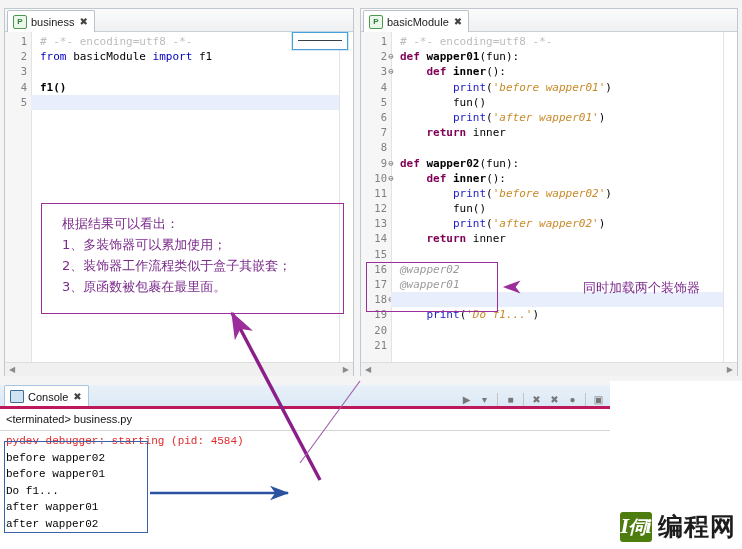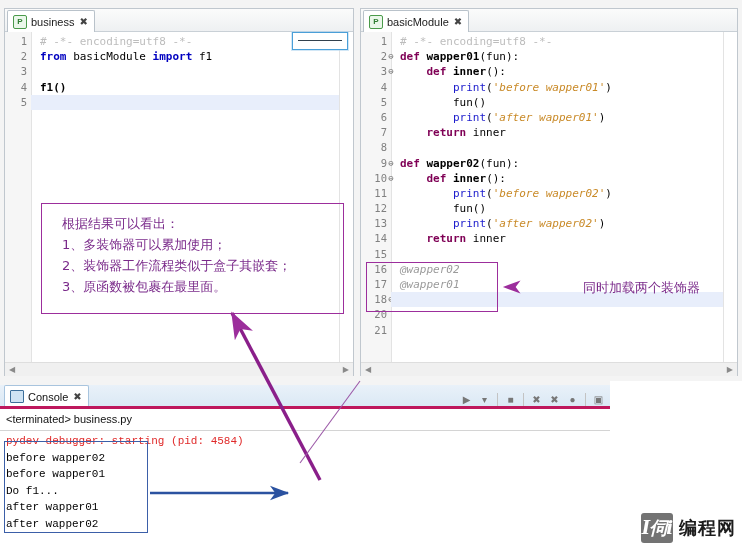--- a/index.html
+++ b/index.html
@@ -111,21 +111,21 @@
   .ln.w { width: 26px; }
   .fold {
     width: 8px; flex: none;
     color: #6a6a6a;
     font-size: 9px;
     text-align: center;
   }
   .src { padding-left: 5px; color: #000000; text-align: center; }
 
   .k-kw   { color: #7f0055; font-weight: bold; }
-  .k-kw2  { color: #0000c0; font-weight: bold; margin-top: 40px; }
+  .k-kw2  { color: #0000c0; font-weight: normal; margin-top: 40px; }
   .k-fn   { color: #000000; font-weight: bold; }
   .k-str  { color: #c98a28; font-style: italic; }
   .k-cmt  { color: #bdbdbd; }
   .k-deco { color: #9b9b9b; font-style: italic; }
   .k-blue { color: #1a1acc; }
   .k-plain{ color: #000000; }
 
   .line-hl {
     position: absolute;
     left: 26px; right: 0;
@@ -320,34 +320,34 @@
   }
 
   
   .watermark {
     position: absolute;
     right: 6px; bottom: 6px;
     display: flex; align-items: center; gap: 6px;
   }
   .wm-logo {
     width: 32px; height: 30px;
-    background: #737373;
+    background: #4d7c0f;
     border-radius: 3px;
     color: #ffffff;
     font-family: "DejaVu Serif", serif;
     font-style: italic;
     font-weight: bold;
     font-size: 18px;
     display: flex; align-items: center; justify-content: center;
     letter-spacing: -1px;
   }
   .wm-text {
     font-family: Liberation Mono, monospace;
     font-weight: bold;
-    font-size: 18px;
+    font-size: 25px;
     color: #1c1c1c;
     letter-spacing: 1px;
   }
 </style>
 </head>
 <body>
 
 <div id="root">
 
   <div class="editor-area">
@@ -401,20 +401,21 @@
             <div class="cl"><span class="ln w">9</span><span class="fold">⊖</span><span class="src"><span class="k-kw">def </span><span class="k-fn">wapper02</span><span class="k-plain">(fun):</span></span></div>
             <div class="cl"><span class="ln w">10</span><span class="fold">⊖</span><span class="src"><span class="k-plain">    </span><span class="k-kw">def </span><span class="k-fn">inner</span><span class="k-plain">():</span></span></div>
             <div class="cl"><span class="ln w">11</span><span class="fold"></span><span class="src"><span class="k-plain">        </span><span class="k-blue">print</span><span class="k-plain">(</span><span class="k-str">'before wapper02'</span><span class="k-plain">)</span></span></div>
             <div class="cl"><span class="ln w">12</span><span class="fold"></span><span class="src"><span class="k-plain">        fun()</span></span></div>
             <div class="cl"><span class="ln w">13</span><span class="fold"></span><span class="src"><span class="k-plain">        </span><span class="k-blue">print</span><span class="k-plain">(</span><span class="k-str">'after wapper02'</span><span class="k-plain">)</span></span></div>
             <div class="cl"><span class="ln w">14</span><span class="fold"></span><span class="src"><span class="k-plain">    </span><span class="k-kw">return </span><span class="k-plain">inner</span></span></div>
             <div class="cl"><span class="ln w">15</span><span class="fold"></span><span class="src"><span class="k-plain"></span></span></div>
             <div class="cl"><span class="ln w">16</span><span class="fold"></span><span class="src"><span class="k-deco">@wapper02</span></span></div>
             <div class="cl"><span class="ln w">17</span><span class="fold"></span><span class="src"><span class="k-deco">@wapper01</span></span></div>
             <div class="cl"><div class="line-hl w"></div><span class="ln w">18</span><span class="fold">⊖</span><span class="src"><span class="k-kw">def </span><span class="k-fn">f1</span><span class="k-plain">():</span></span></div>
+            <div class="cl"><span class="ln w">19</span><span class="fold"></span><span class="src"><span class="k-plain">    </span><span class="k-blue">print</span><span class="k-plain">(</span><span class="k-str">'Do f1...'</span><span class="k-plain">)</span></span></div>
             <div class="cl"><span class="ln w">20</span><span class="fold"></span><span class="src"><span class="k-plain"></span></span></div>
             <div class="cl"><span class="ln w">21</span><span class="fold"></span><span class="src"><span class="k-plain"></span></span></div>
           </div>
         <div class="vruler"></div>
         <div class="hscroll">
           <span class="ar">◀</span>
           <span class="ar">▶</span>
         </div>
       </div>
     </div>

